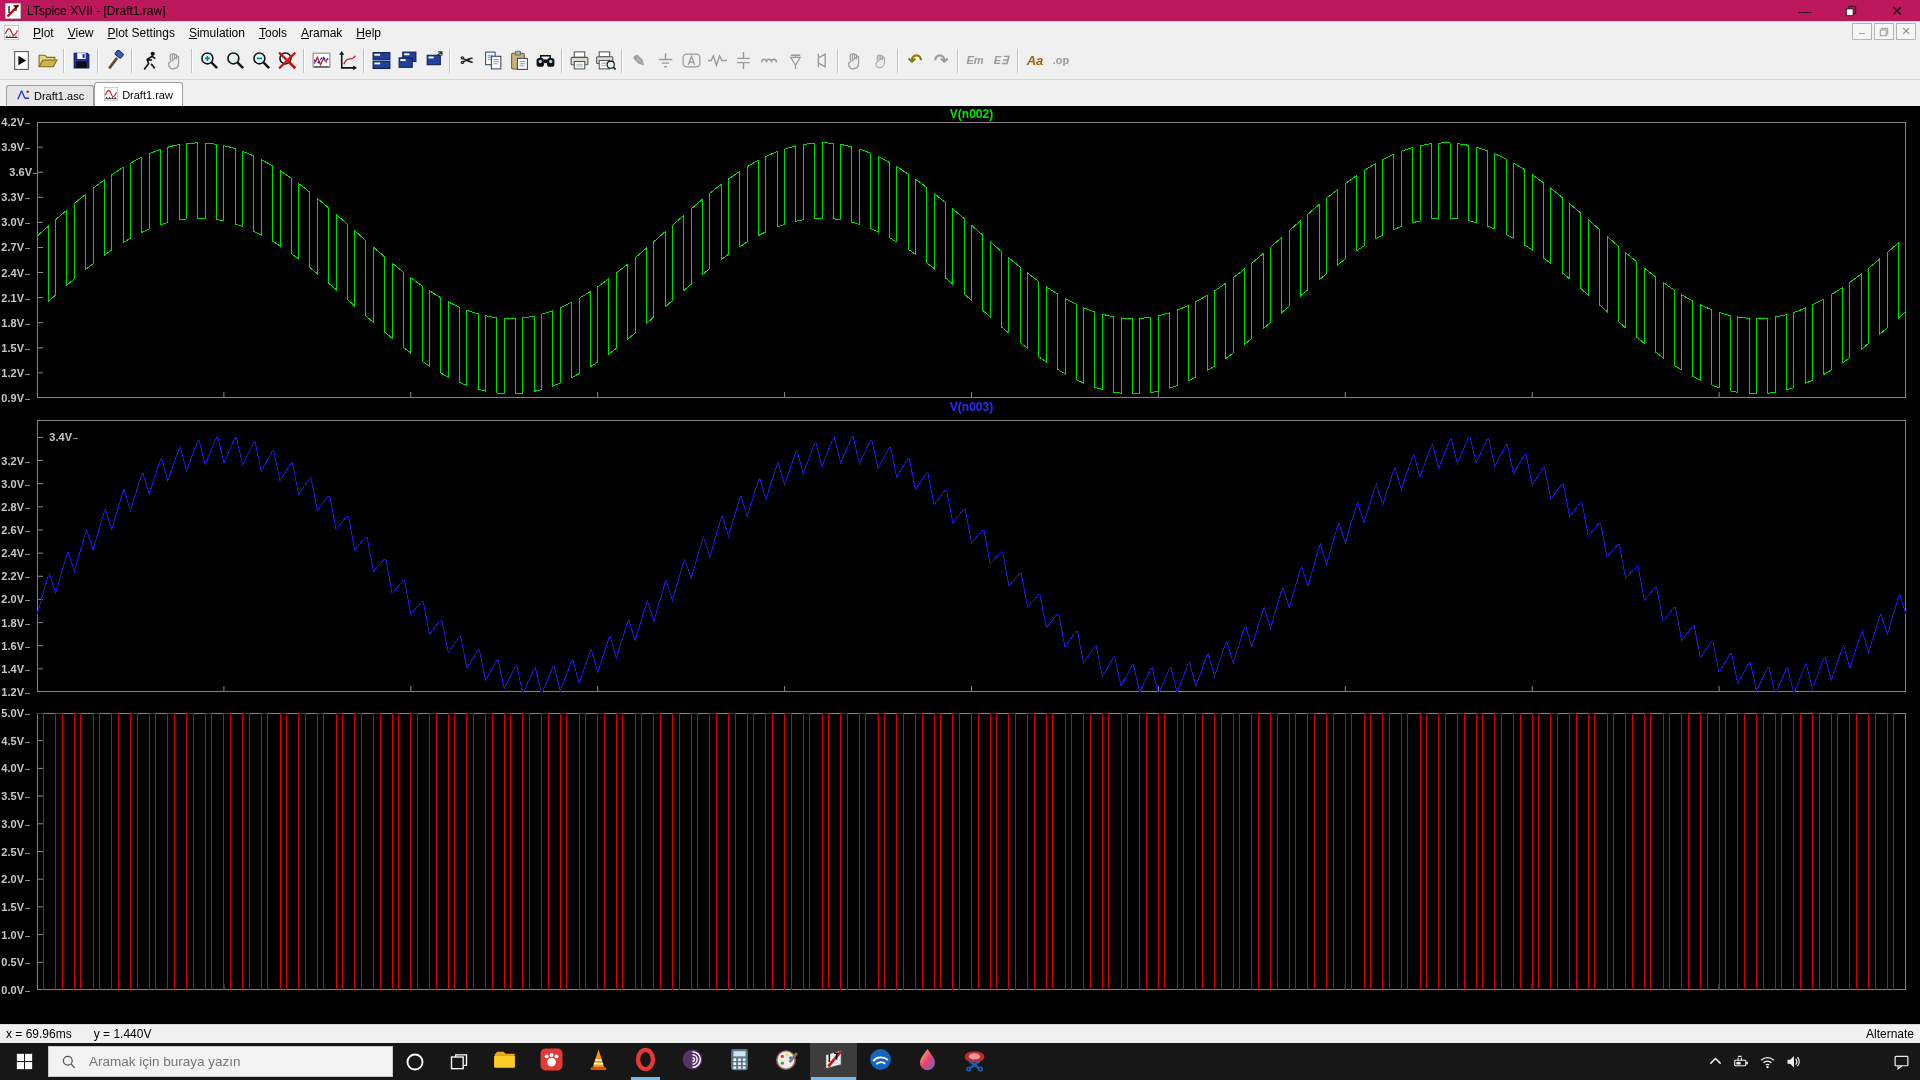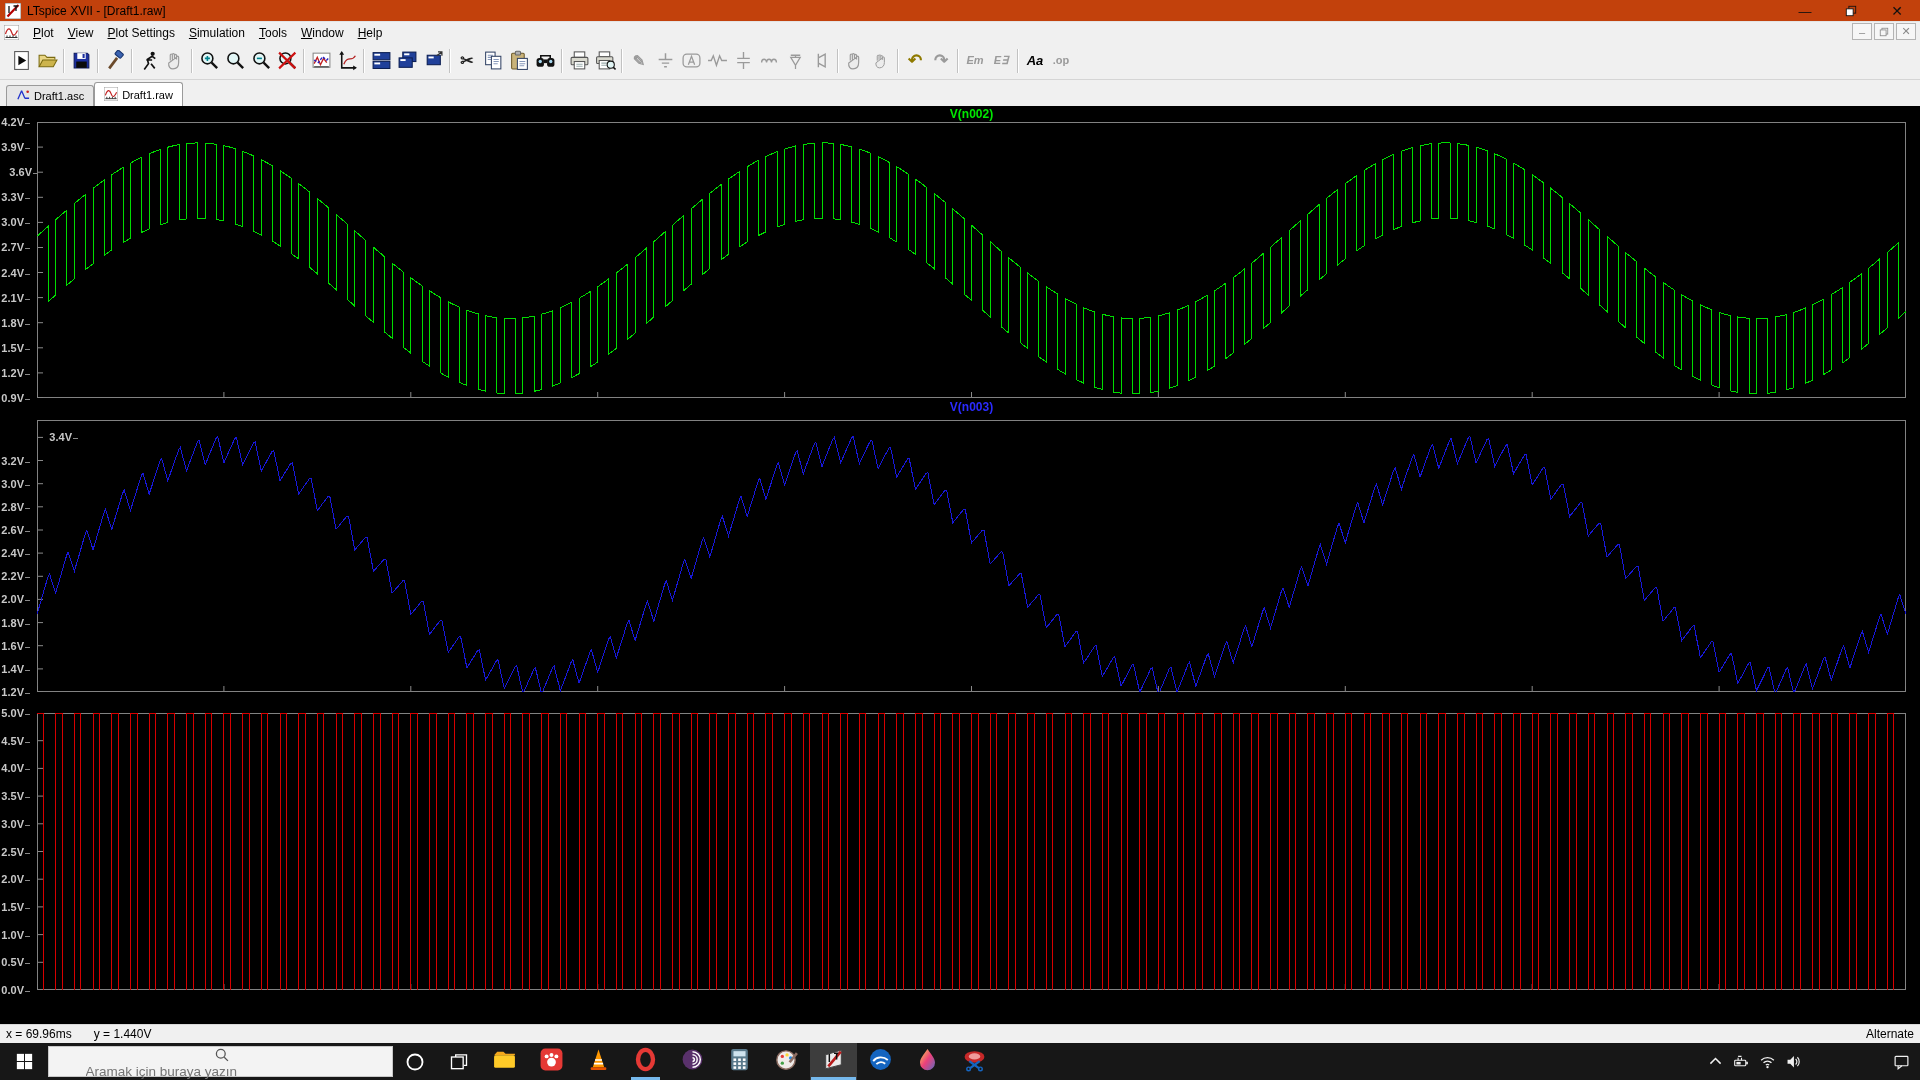--- a/index.html
+++ b/index.html
@@ -1,19 +1,19 @@
 <!DOCTYPE html>
 <html><head>
 <meta charset="utf-8">
 <style>
   html,body{margin:0;padding:0;background:#333;}
   #screen{position:relative;width:1920px;height:1080px;overflow:hidden;
           font-family:"Liberation Sans",sans-serif;background:#000;user-select:none;}
   
-  #titlebar{position:absolute;left:0;top:0;width:1920px;height:22px;background:#c2410c;
+  #titlebar{position:absolute;left:0;top:0;width:1920px;height:22px;background:#be185d;
             display:flex;align-items:center;border-bottom:1px solid #e4e4e4;box-sizing:border-box;}
   #app-icon{width:16px;height:16px;margin:0 6px 0 5px;}
   #win-title{font-size:12px;color:#000;}
   #win-controls{position:absolute;right:0;top:0;height:22px;display:flex;}
   .win-btn{width:46px;height:22px;display:flex;align-items:center;justify-content:center;
            font-size:12px;color:#111;cursor:default;}
   
   #menubar{position:absolute;left:0;top:22px;width:1920px;height:20px;background:#f0f0f0;
            display:flex;align-items:center;box-sizing:border-box;}
   #menu-doc-icon{width:15px;height:15px;margin:0 7px 0 4px;}
@@ -48,21 +48,21 @@
   #statusbar{position:absolute;left:0;top:1024px;width:1920px;height:19px;background:#f0f0f0;
              border-top:1px solid #d9d9d9;display:flex;align-items:center;font-size:12px;color:#000;box-sizing:border-box;}
   #status-x{margin-left:6px;}
   #status-y{margin-left:22px;}
   #status-mode{position:absolute;right:6px;}
   
   #taskbar{position:absolute;left:0;top:1043px;width:1920px;height:37px;background:#171717;
            display:flex;align-items:center;}
   #start-btn{width:48px;height:37px;display:flex;align-items:center;justify-content:center;}
   #search-box{width:345px;height:31px;background:#f3f3f3;border:1px solid #c8c8c8;display:flex;
-              align-items:center;box-sizing:border-box;flex-direction:column;}
+              align-items:center;box-sizing:border-box;}
   #search-box svg{margin:0 10px 0 12px;flex:none;}
   #search-input{border:none;outline:none;background:transparent;font-size:13.5px;color:#3c3c3c;
                 font-family:"Liberation Sans",sans-serif;width:270px;}
   .tb-circle-btn{width:44px;height:37px;display:flex;align-items:center;justify-content:center;}
   .app-slot{width:47px;height:37px;display:flex;align-items:center;justify-content:center;position:relative;}
   .app-slot.active{background:#3d3d3d;}
   .app-slot .runline{position:absolute;left:9px;right:9px;bottom:0;height:3px;background:#76b9ed;}
   .app-slot.active .runline{left:1px;right:1px;}
   .app-slot svg{width:25px;height:25px;}
   #tray{position:absolute;right:0;top:0;height:37px;display:flex;align-items:center;}
@@ -97,21 +97,21 @@
         </div>
       </div>
   </div>
 
   <div id="menubar">
     <span id="menu-doc-icon"><svg viewBox="0 0 15 15">
           <rect width="15" height="15" fill="#fff" stroke="#999"></rect>
           <path d="M1.5 9c2-6.5 4.5-6.5 6-2s3 4.5 6-1.5" stroke="#c22222" stroke-width="1.2" fill="none"></path>
           <path d="M1.5 12.5h12M3 12.5v-2M6 12.5v-2M9 12.5v-2M12 12.5v-2" stroke="#333" stroke-width="1" fill="none"></path>
         </svg></span>
-    <div id="menu-items"><span class="menu-item">Plot</span><span class="menu-item">View</span><span class="menu-item">Plot Settings</span><span class="menu-item">Simulation</span><span class="menu-item">Tools</span><span class="menu-item">Window</span><span class="menu-item">Help</span></div>
+    <div id="menu-items"><span class="menu-item">Plot</span><span class="menu-item">View</span><span class="menu-item">Plot Settings</span><span class="menu-item">Simulation</span><span class="menu-item">Tools</span><span class="menu-item">Aramak</span><span class="menu-item">Help</span></div>
     <div id="child-controls">
         <div class="child-btn">
           <span style="font-size:11px;color:#8a8a8a;">–</span>
         </div>
         <div class="child-btn">
           <svg viewBox="0 0 12 12" width="10" height="10">
             <rect x="3.5" y="1.5" width="7" height="7" fill="none" stroke="#8a8a8a"></rect>
             <rect x="1.5" y="3.5" width="7" height="7" fill="#f6f6f6" stroke="#8a8a8a"></rect>
           </svg>
         </div>
@@ -341,21 +341,21 @@
       </span>
       <span class="tsep"></span>
       <span class="tbtn">
         <span class="tchar" style="color:#9a9a9a;font-size:11px;font-style:italic;font-weight:700;">Em</span>
       </span>
       <span class="tbtn">
         <span class="tchar" style="color:#9a9a9a;font-size:11px;font-style:italic;font-weight:700;">E∃</span>
       </span>
       <span class="tsep"></span>
       <span class="tbtn">
-        <span class="tchar" style="color:#000000;font-size:13px;font-style:italic;font-weight:700;">Aa</span>
+        <span class="tchar" style="color:#a16207;font-size:13px;font-style:italic;font-weight:700;">Aa</span>
       </span>
       <span class="tbtn">
         <span class="tchar" style="color:#9a9a9a;font-size:11px;font-weight:700;">.op</span>
       </span>
     </div>
 
   <div id="tabbar">
       <div class="tab">
        <span><svg viewBox="0 0 15 15">
             <path d="M2 12l4-9M6 3l3.5 8M9.5 11H14" stroke="#2233cc" stroke-width="1.4" fill="none"></path>

